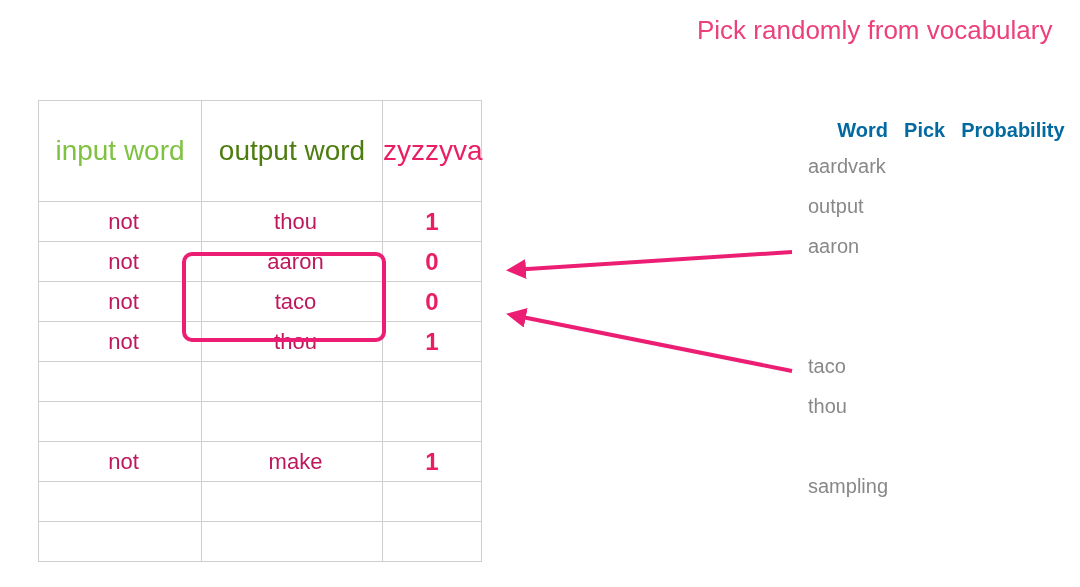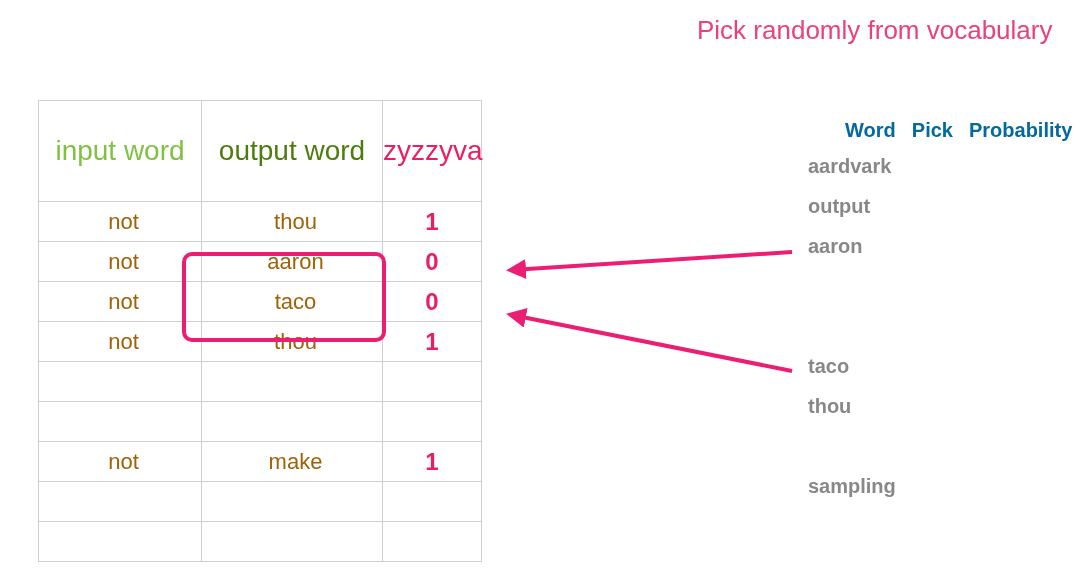--- a/index.html
+++ b/index.html
@@ -37,21 +37,21 @@
     }
 
     .left-table td {
       height: 39px;
     }
 
     .th-input  { color: #7fc241; width: 162px;}
     .th-output { color: #4d7c0f; width: 180px;}
     .th-target { color: #e91e63; width: 98px;}
 
-    td.word   { color: #a16207; padding-left: 7px; }
+    td.word   { color: #be185d; padding-left: 7px; }
     td.target { color: #e91e63; font-weight: 700; font-size: 24px;}
 
     
     .ann-title {
       position: absolute;
       left: 653px;
       top: 14px;
       color: #ec407a;
       font-size: 26px;
       line-height: 1.25;
@@ -70,21 +70,21 @@
     }
     .vocab th {
       color: #0369a1;
       font-weight: 600;
       text-align: right;
       padding: 4px 8px;
       font-size: 20px;
     }
     .vocab td {
       color: #888;
-      font-weight: 700;
+      font-weight: 400;
       padding: 8px 8px;
       font-size: 20px;
       height: 24px;
       margin-left: 20px;
     }
 
     
     .highlight-box {
       position: absolute;
       border: 4px solid #ec1e73;

